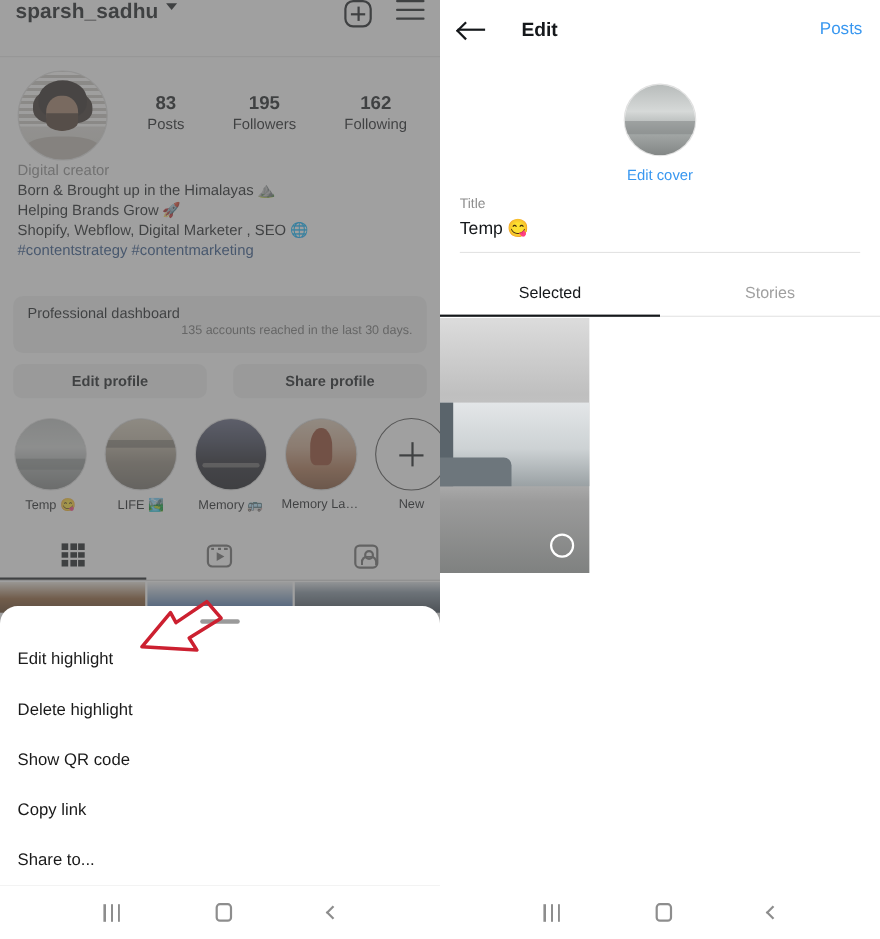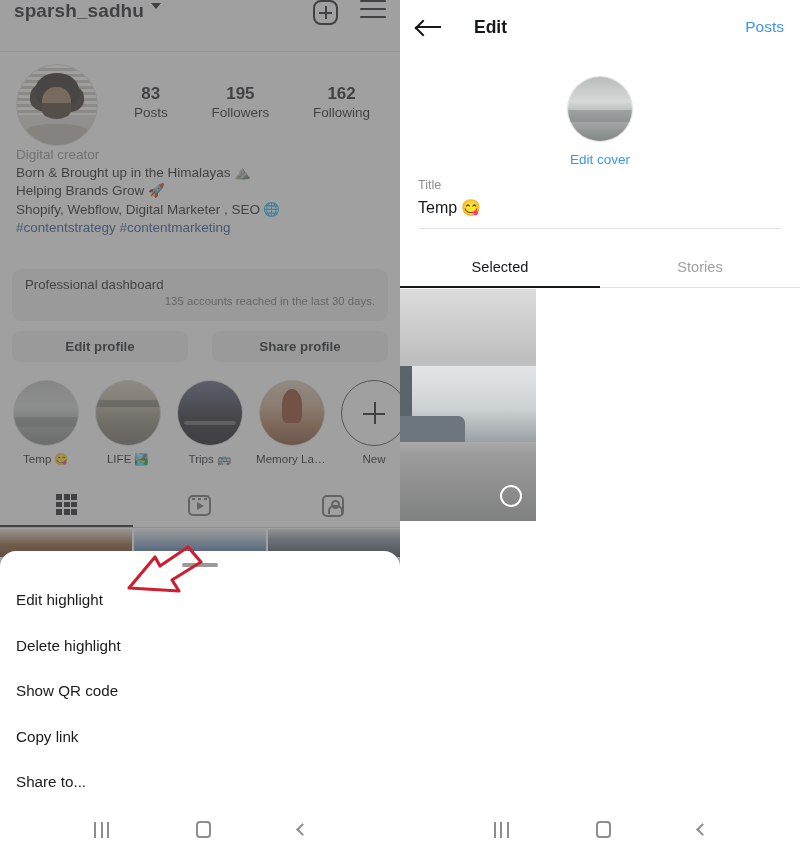--- a/index.html
+++ b/index.html
@@ -419,21 +419,21 @@
       <div class="hl">
         <div class="hl-ring">
             <span class="cov-life"></span>
           </div>
         <div class="hl-lbl">LIFE 🏞️</div>
       </div>
       <div class="hl">
         <div class="hl-ring">
             <span class="cov-trips"></span>
           </div>
-        <div class="hl-lbl">Trips 🚌</div>
+        <div class="hl-lbl">Memory 🚌</div>
       </div>
       <div class="hl">
         <div class="hl-ring">
             <span class="cov-mem"></span>
           </div>
         <div class="hl-lbl">Memory Lane...</div>
       </div>
       <div class="hl">
         <div class="hl-new-ring"></div>
         <div class="hl-lbl">New</div>

